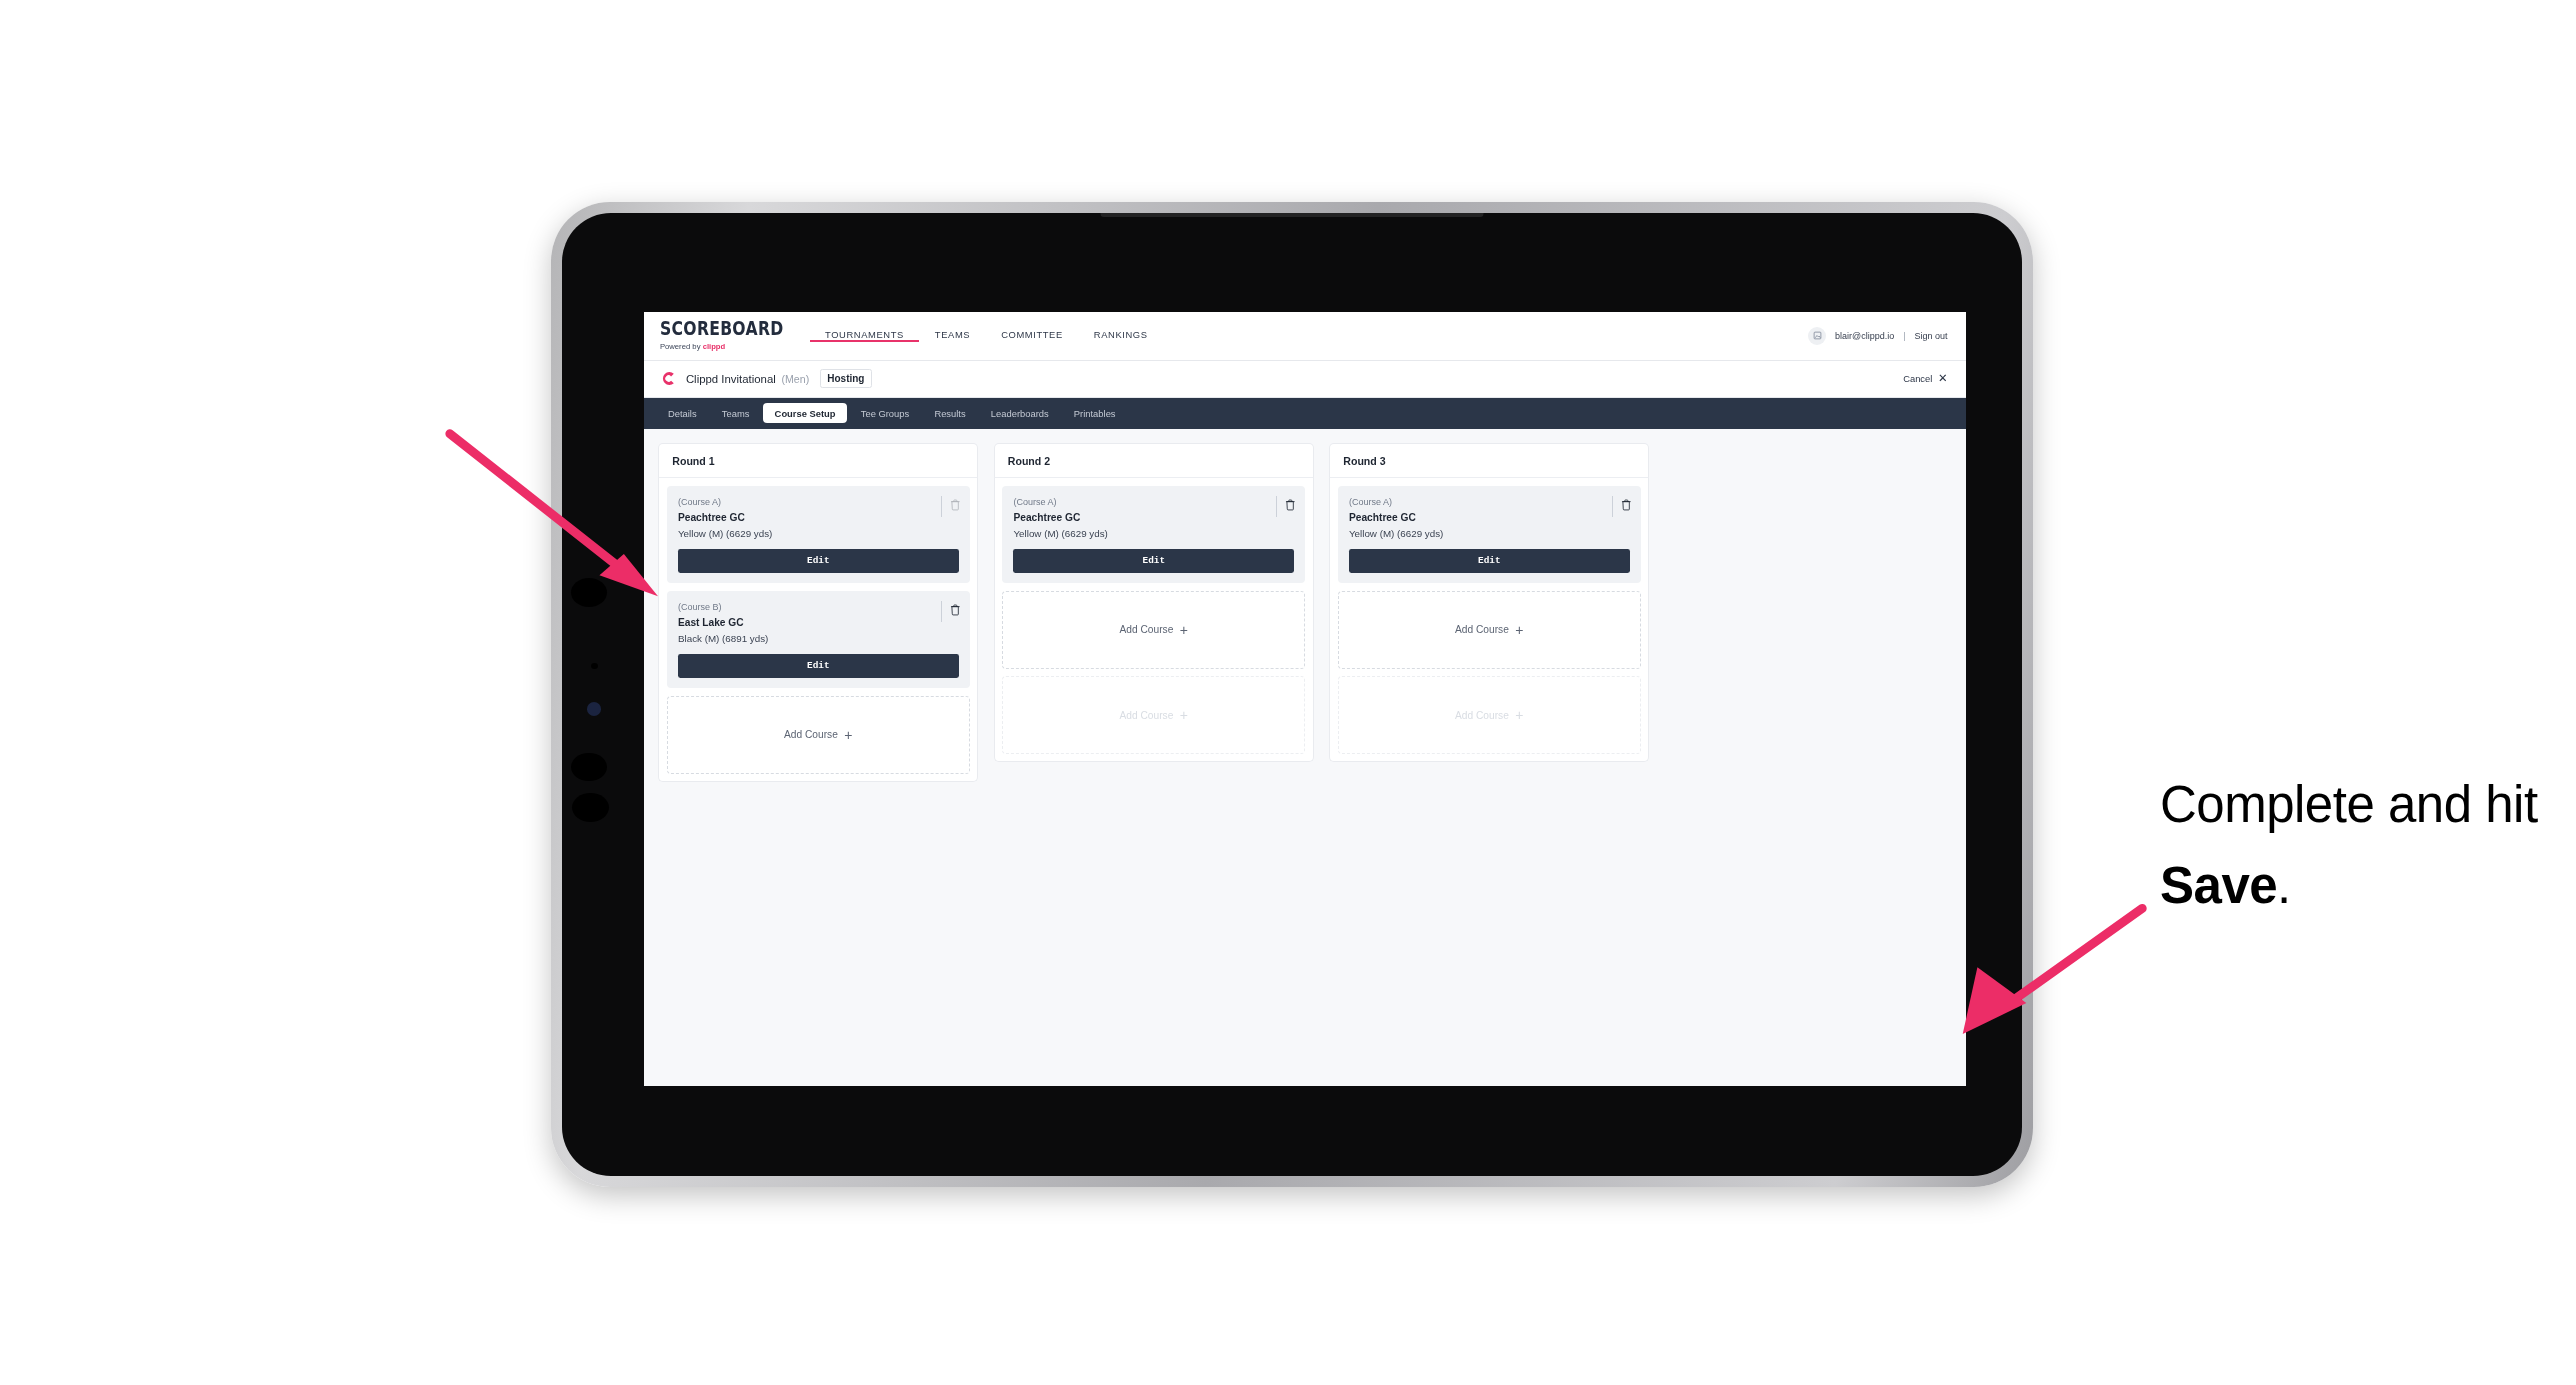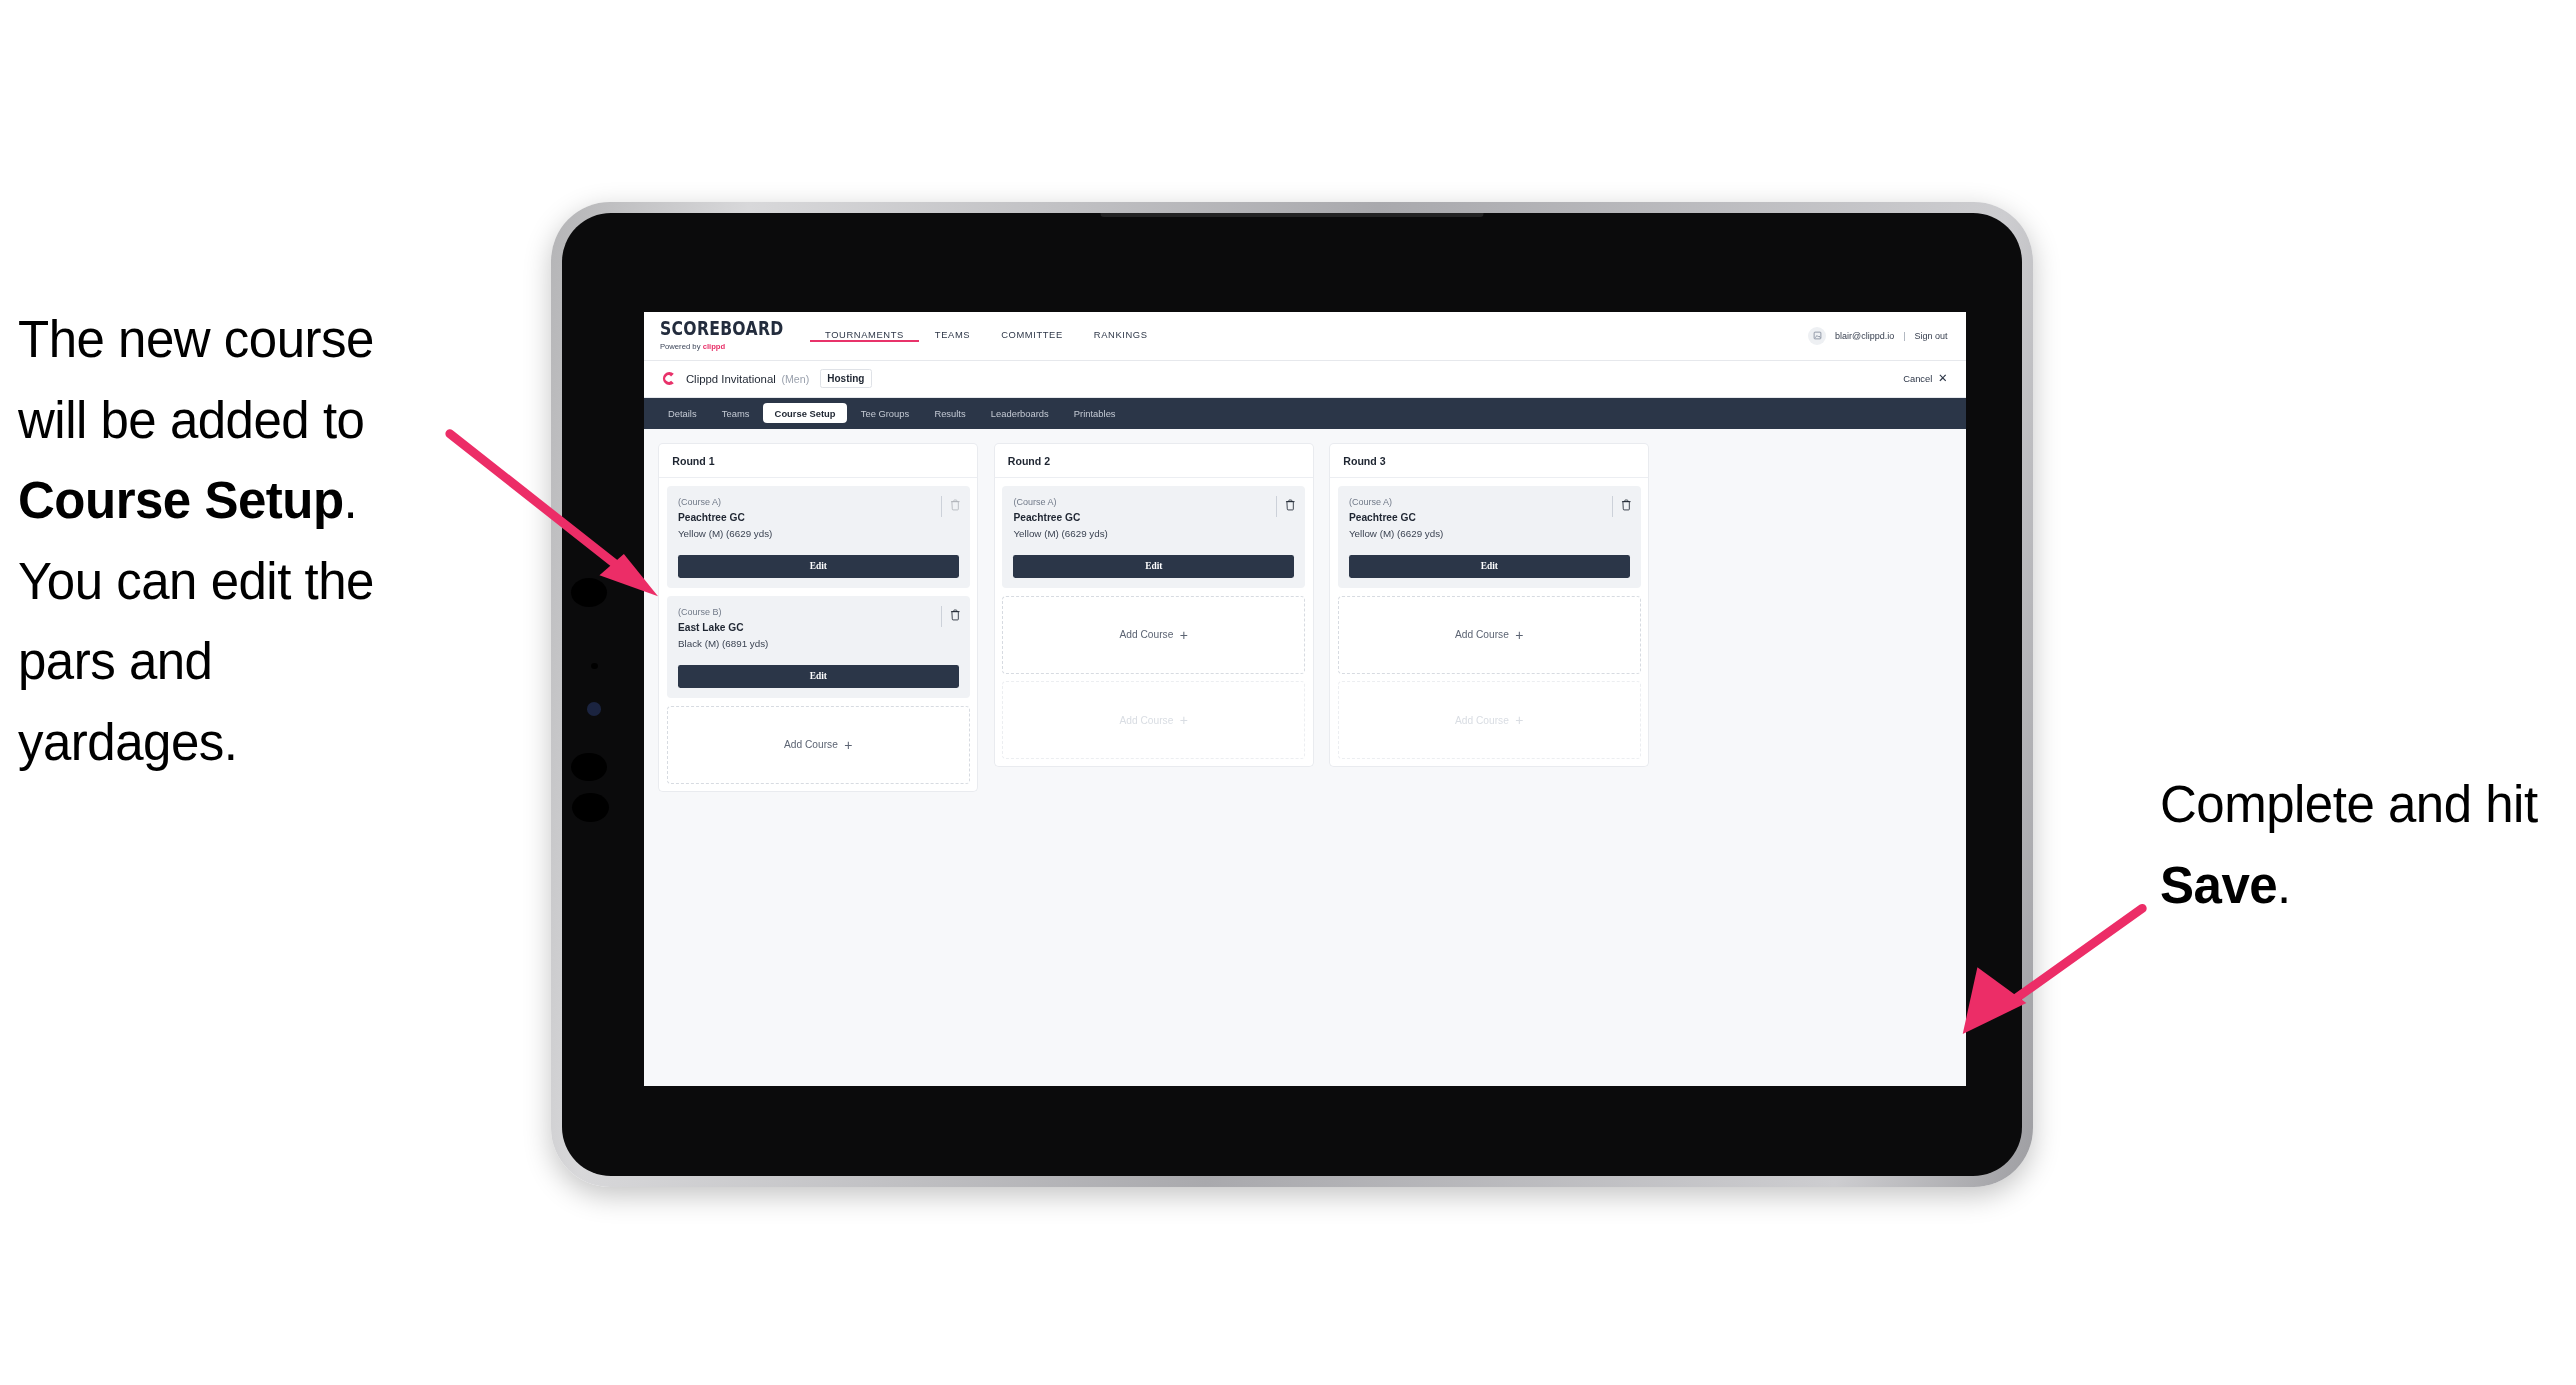--- a/index.html
+++ b/index.html
@@ -261,31 +261,31 @@
   .course-tee   { font-size: 9.8px; color: #3b4352; line-height: 1.55; }
   .card-tools {
     position: absolute;
     right: 9.8px; top: 10.6px;
     display: flex; align-items: center; gap: 8.2px;
   }
   .tool-divider { width: 0.8px; height: 21px; background: #ccd1d9; }
   .trash-btn { cursor: pointer; display: block; }
   .trash-btn.disabled { opacity: 0.30; cursor: default; }
   .edit-button {
-    margin-top: 14px;
+    margin-top: 8px;
     display: block;
     width: 100%;
     background: #2b3648;
     color: #ffffff;
     border: none;
     border-radius: 2.4px;
     padding: 6.5px 0;
     font-size: 9.4px;
     font-weight: 700;
-    font-family: Liberation Serif, serif;
+    font-family: Liberation Mono, monospace;
     cursor: pointer;
     text-align: center;
   }
 
   
   .add-course {
     border: 0.8px dashed #d7dbe1;
     border-radius: 4.1px;
     height: 78px;
     display: flex;
@@ -298,21 +298,20 @@
     background: #ffffff;
   }
   .add-course.ghost { color: #d9dde3; border-color: #eceef1; cursor: default; }
   .add-course .plus-icon { font-size: 14px; line-height: 1; font-weight: 400; }
 </style>
 </head>
 <body>
 
 <div id="stage">
 
-  <div class="annotation" id="annotation-left"><span>The new course will be added to </span><b>Course Setup</b><span>. You can edit the pars and yardages.</span></div>
 
   <div class="annotation" id="annotation-right"><span>Complete and hit </span><b>Save</b><span>.</span></div>
 
   <div id="tablet">
     <div id="tablet-screen-bezel">
       <div id="tablet-speaker-notch"></div>
       <div class="bezel-reflection" id="bezel-dot-1"></div>
       <div class="bezel-reflection" id="bezel-dot-2"></div>
       <div class="bezel-reflection" id="bezel-dot-3"></div>
       <div class="bezel-reflection" id="bezel-dot-4"></div>

